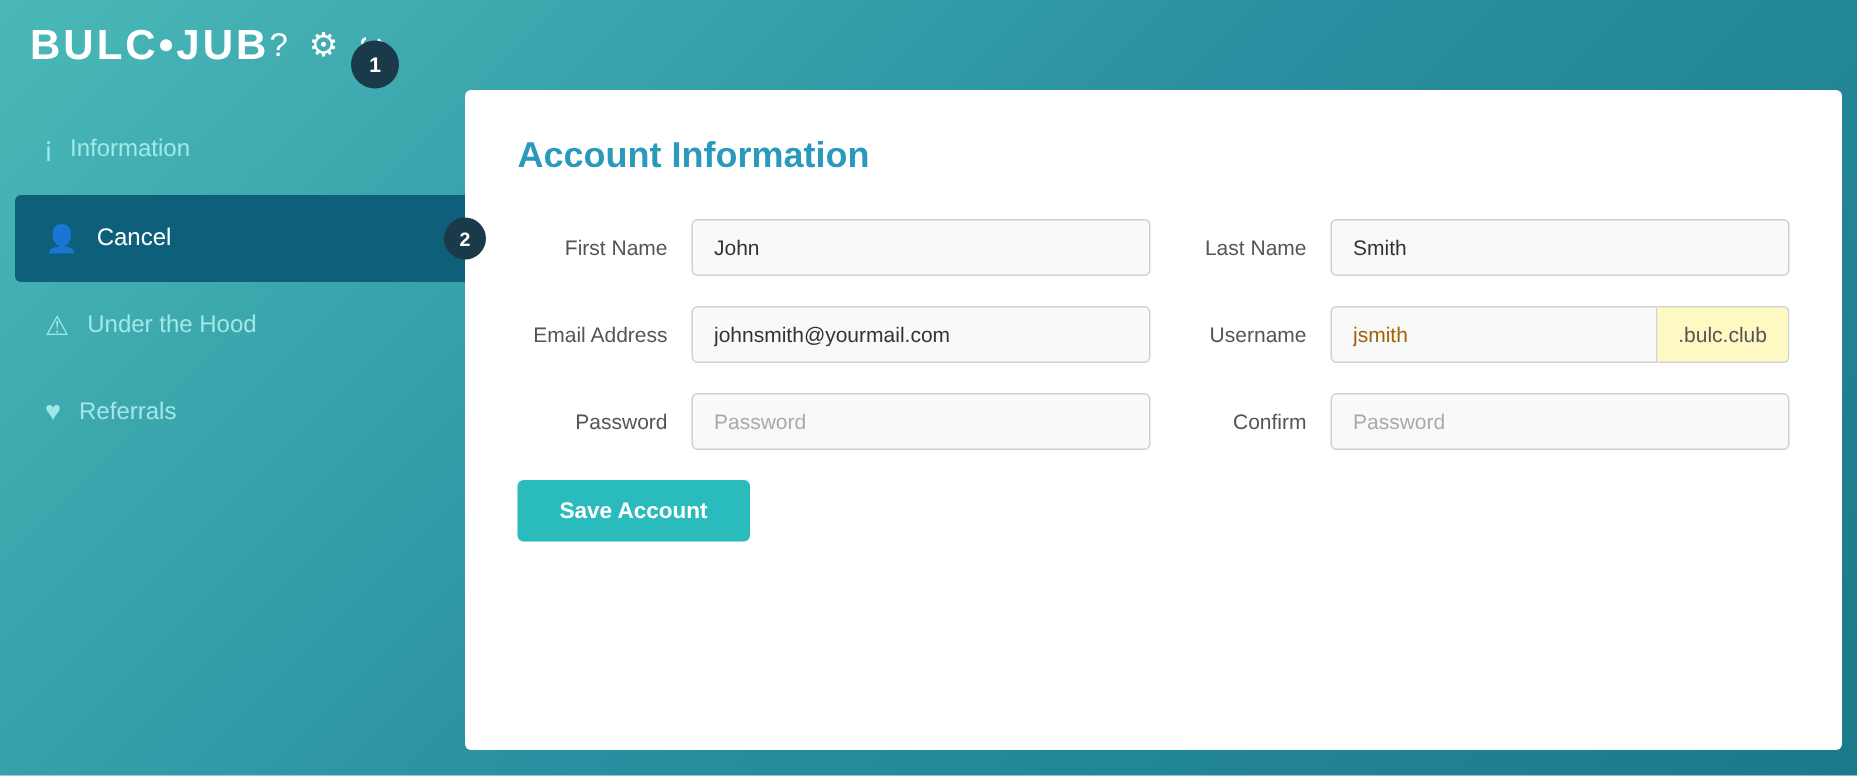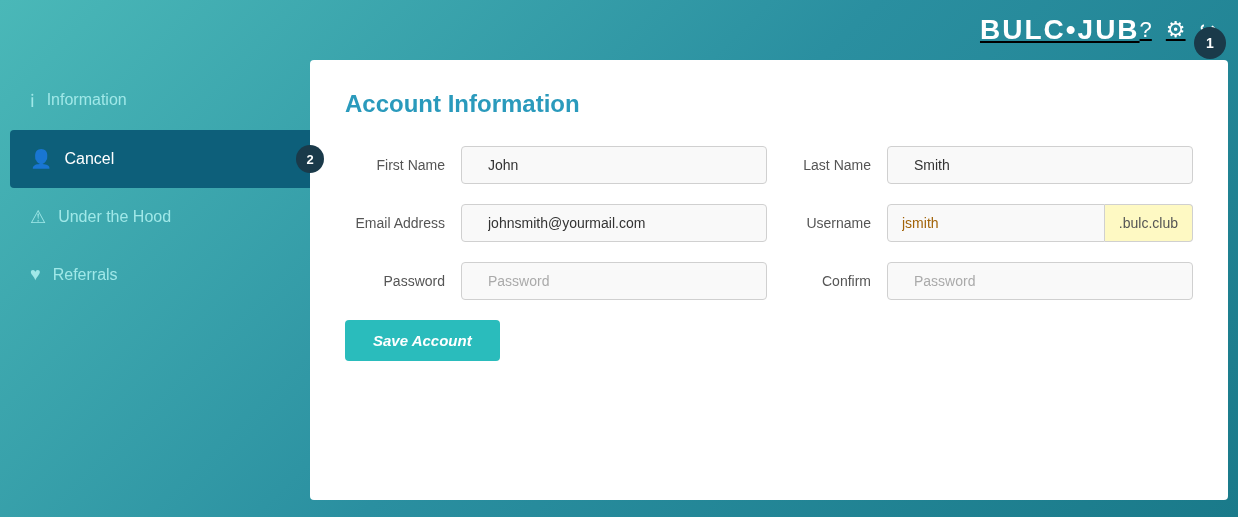--- a/index.html
+++ b/index.html
@@ -8,24 +8,23 @@
       background: linear-gradient(135deg, #4ab8b8 0%, #2a8fa0 50%, #1a7a8a 100%);
       min-height: 517px;
       width: 1238px;
       overflow: hidden;
     }
 
     
     .header {
       display: flex;
       align-items: center;
-      justify-content: flex-end;
+      justify-content: flex-start;
       padding: 10px 20px;
       height: 60px;
-      text-decoration: underline;
     }
     .logo {
       color: white;
       font-size: 28px;
       font-weight: 900;
       letter-spacing: 2px;
       font-family: Arial Black, sans-serif;
     }
     .header-icons {
       display: flex;
@@ -147,21 +146,21 @@
       flex: 1;
     }
     .form-label {
       color: #555;
       font-size: 14px;
       min-width: 100px;
       text-align: right;
     }
     .form-input {
       flex: 1;
-      padding: 10px 26px;
+      padding: 10px 14px;
       border: 1px solid #d0d0d0;
       border-radius: 4px;
       font-size: 14px;
       color: #333;
       background: #f9f9f9;
       outline: none;
     }
     .form-input::placeholder {
       color: #aaa;
     }
@@ -208,21 +207,20 @@
     }
     .save-button {
       background: #2abcbc;
       color: white;
       border: none;
       padding: 12px 28px;
       border-radius: 4px;
       font-size: 15px;
       font-weight: 600;
       cursor: pointer;
-      font-style: italic;
     }
   </style>
 </head>
 <body>
 
 <div class="header">
   <div class="logo">BULC•JUB</div>
   <div class="header-icons">
     <span class="header-icon">?</span>
     <span class="header-icon">⚙</span>

